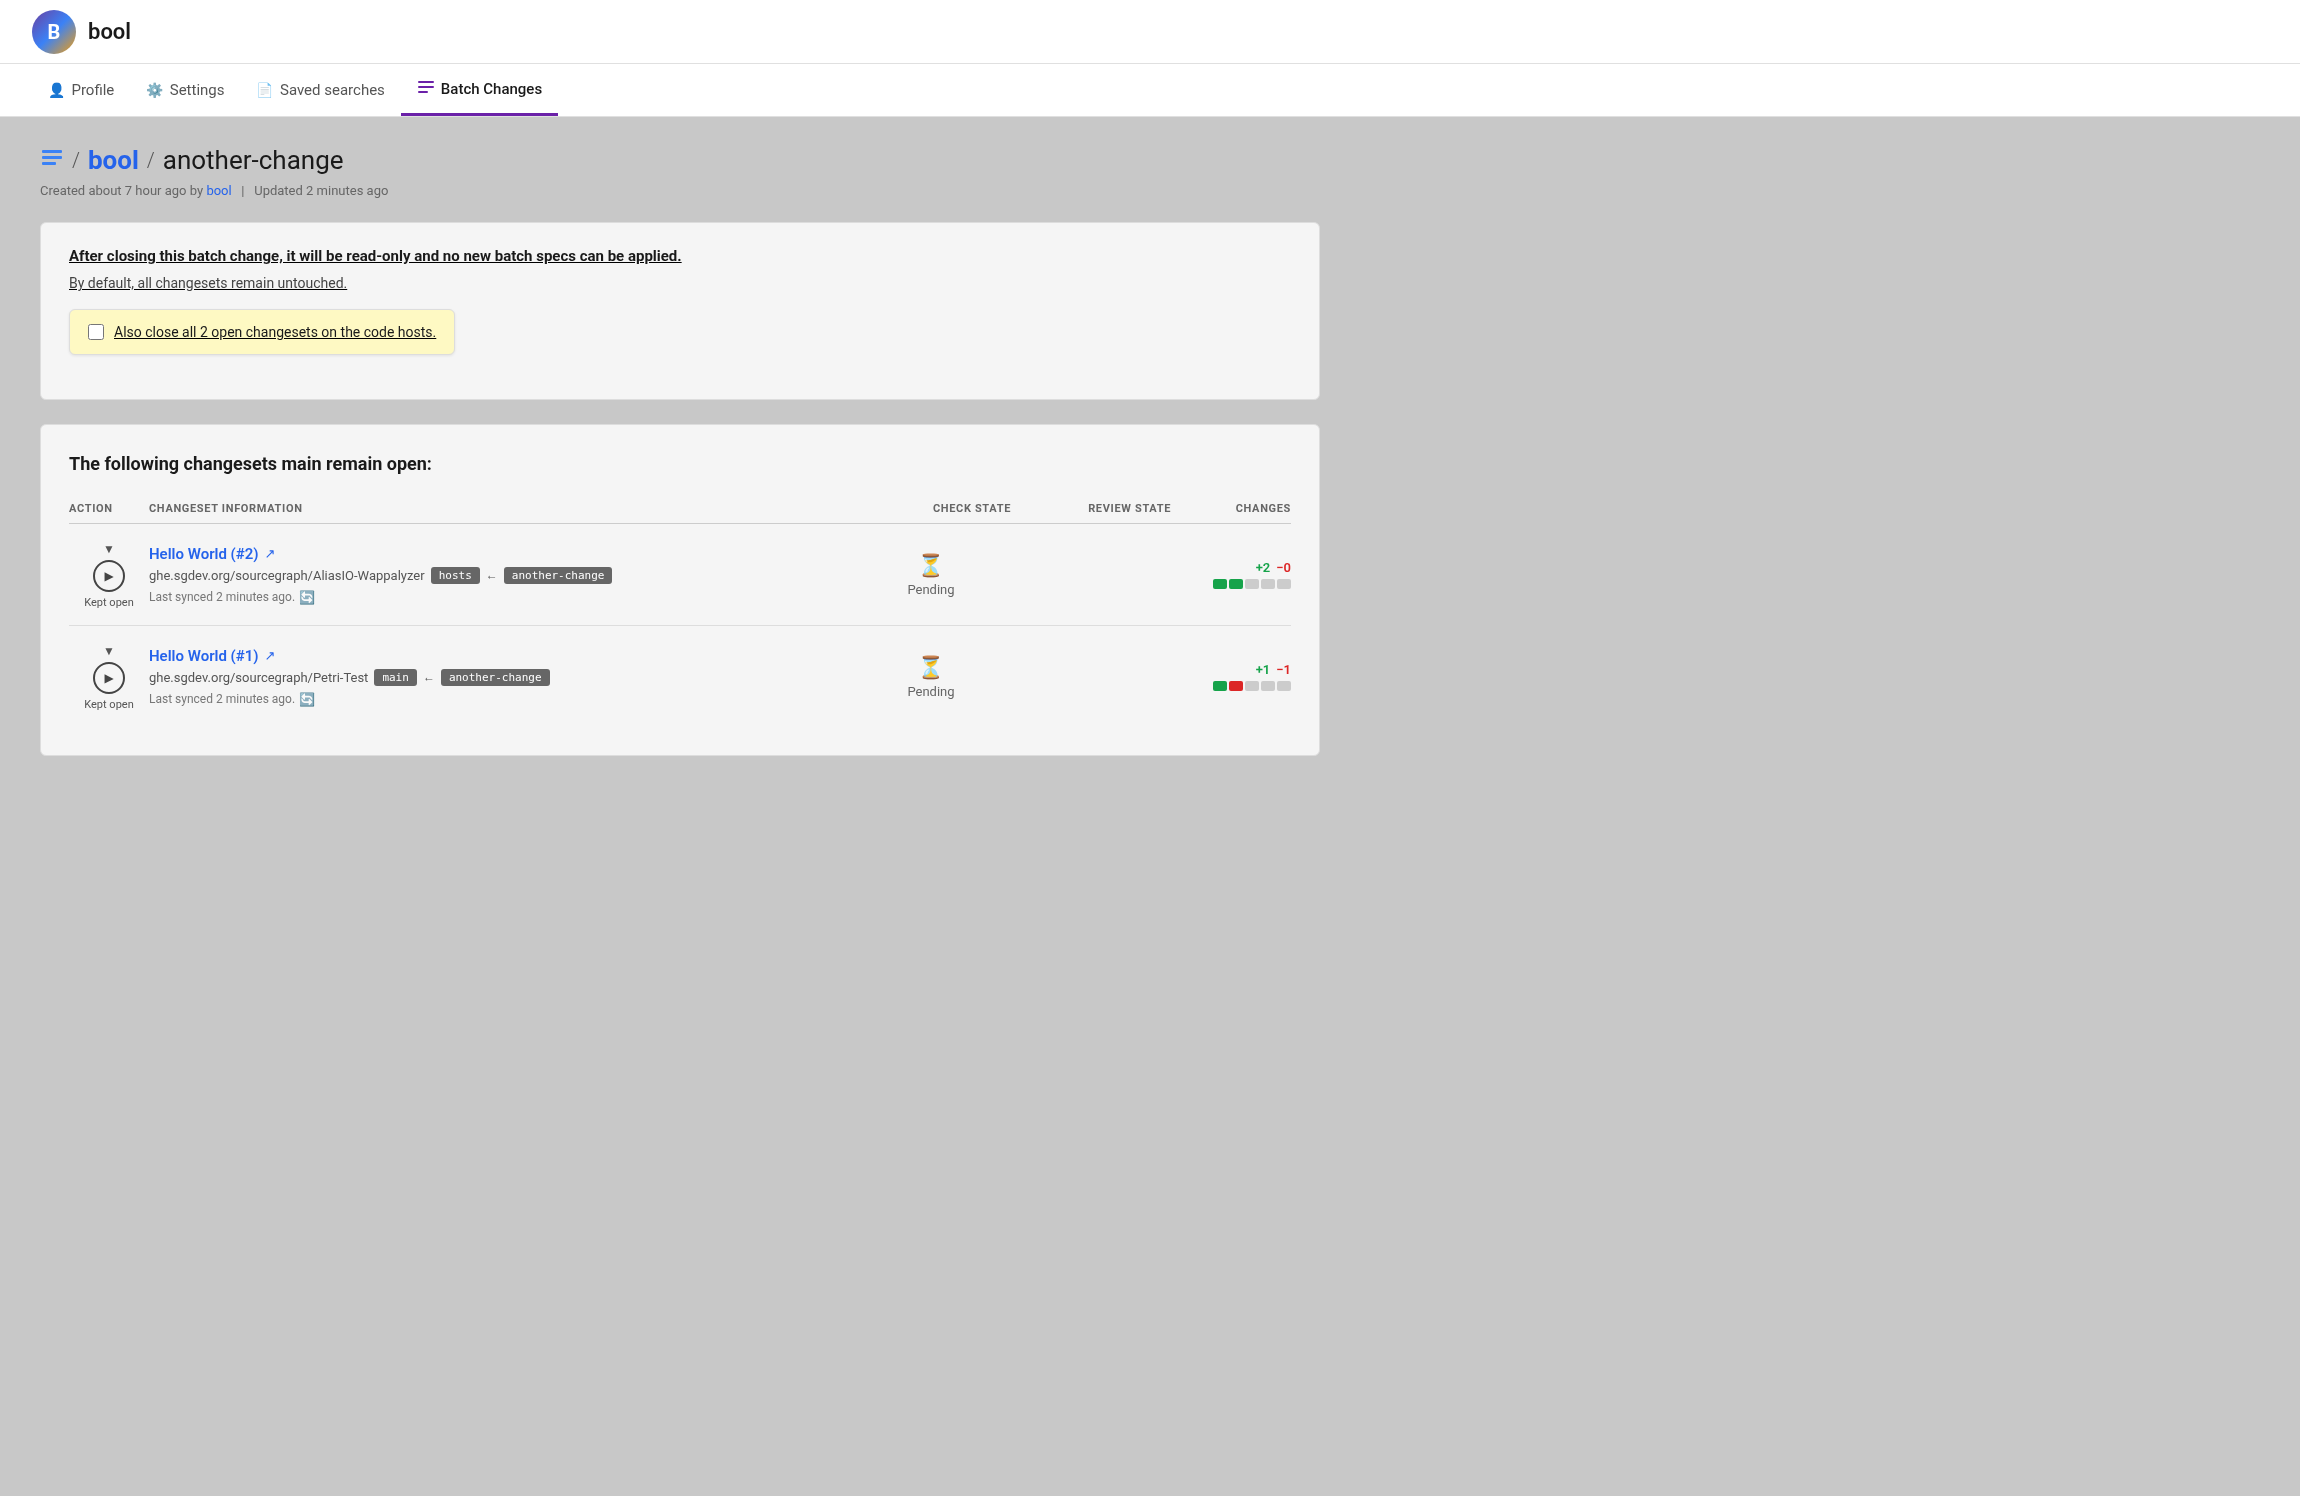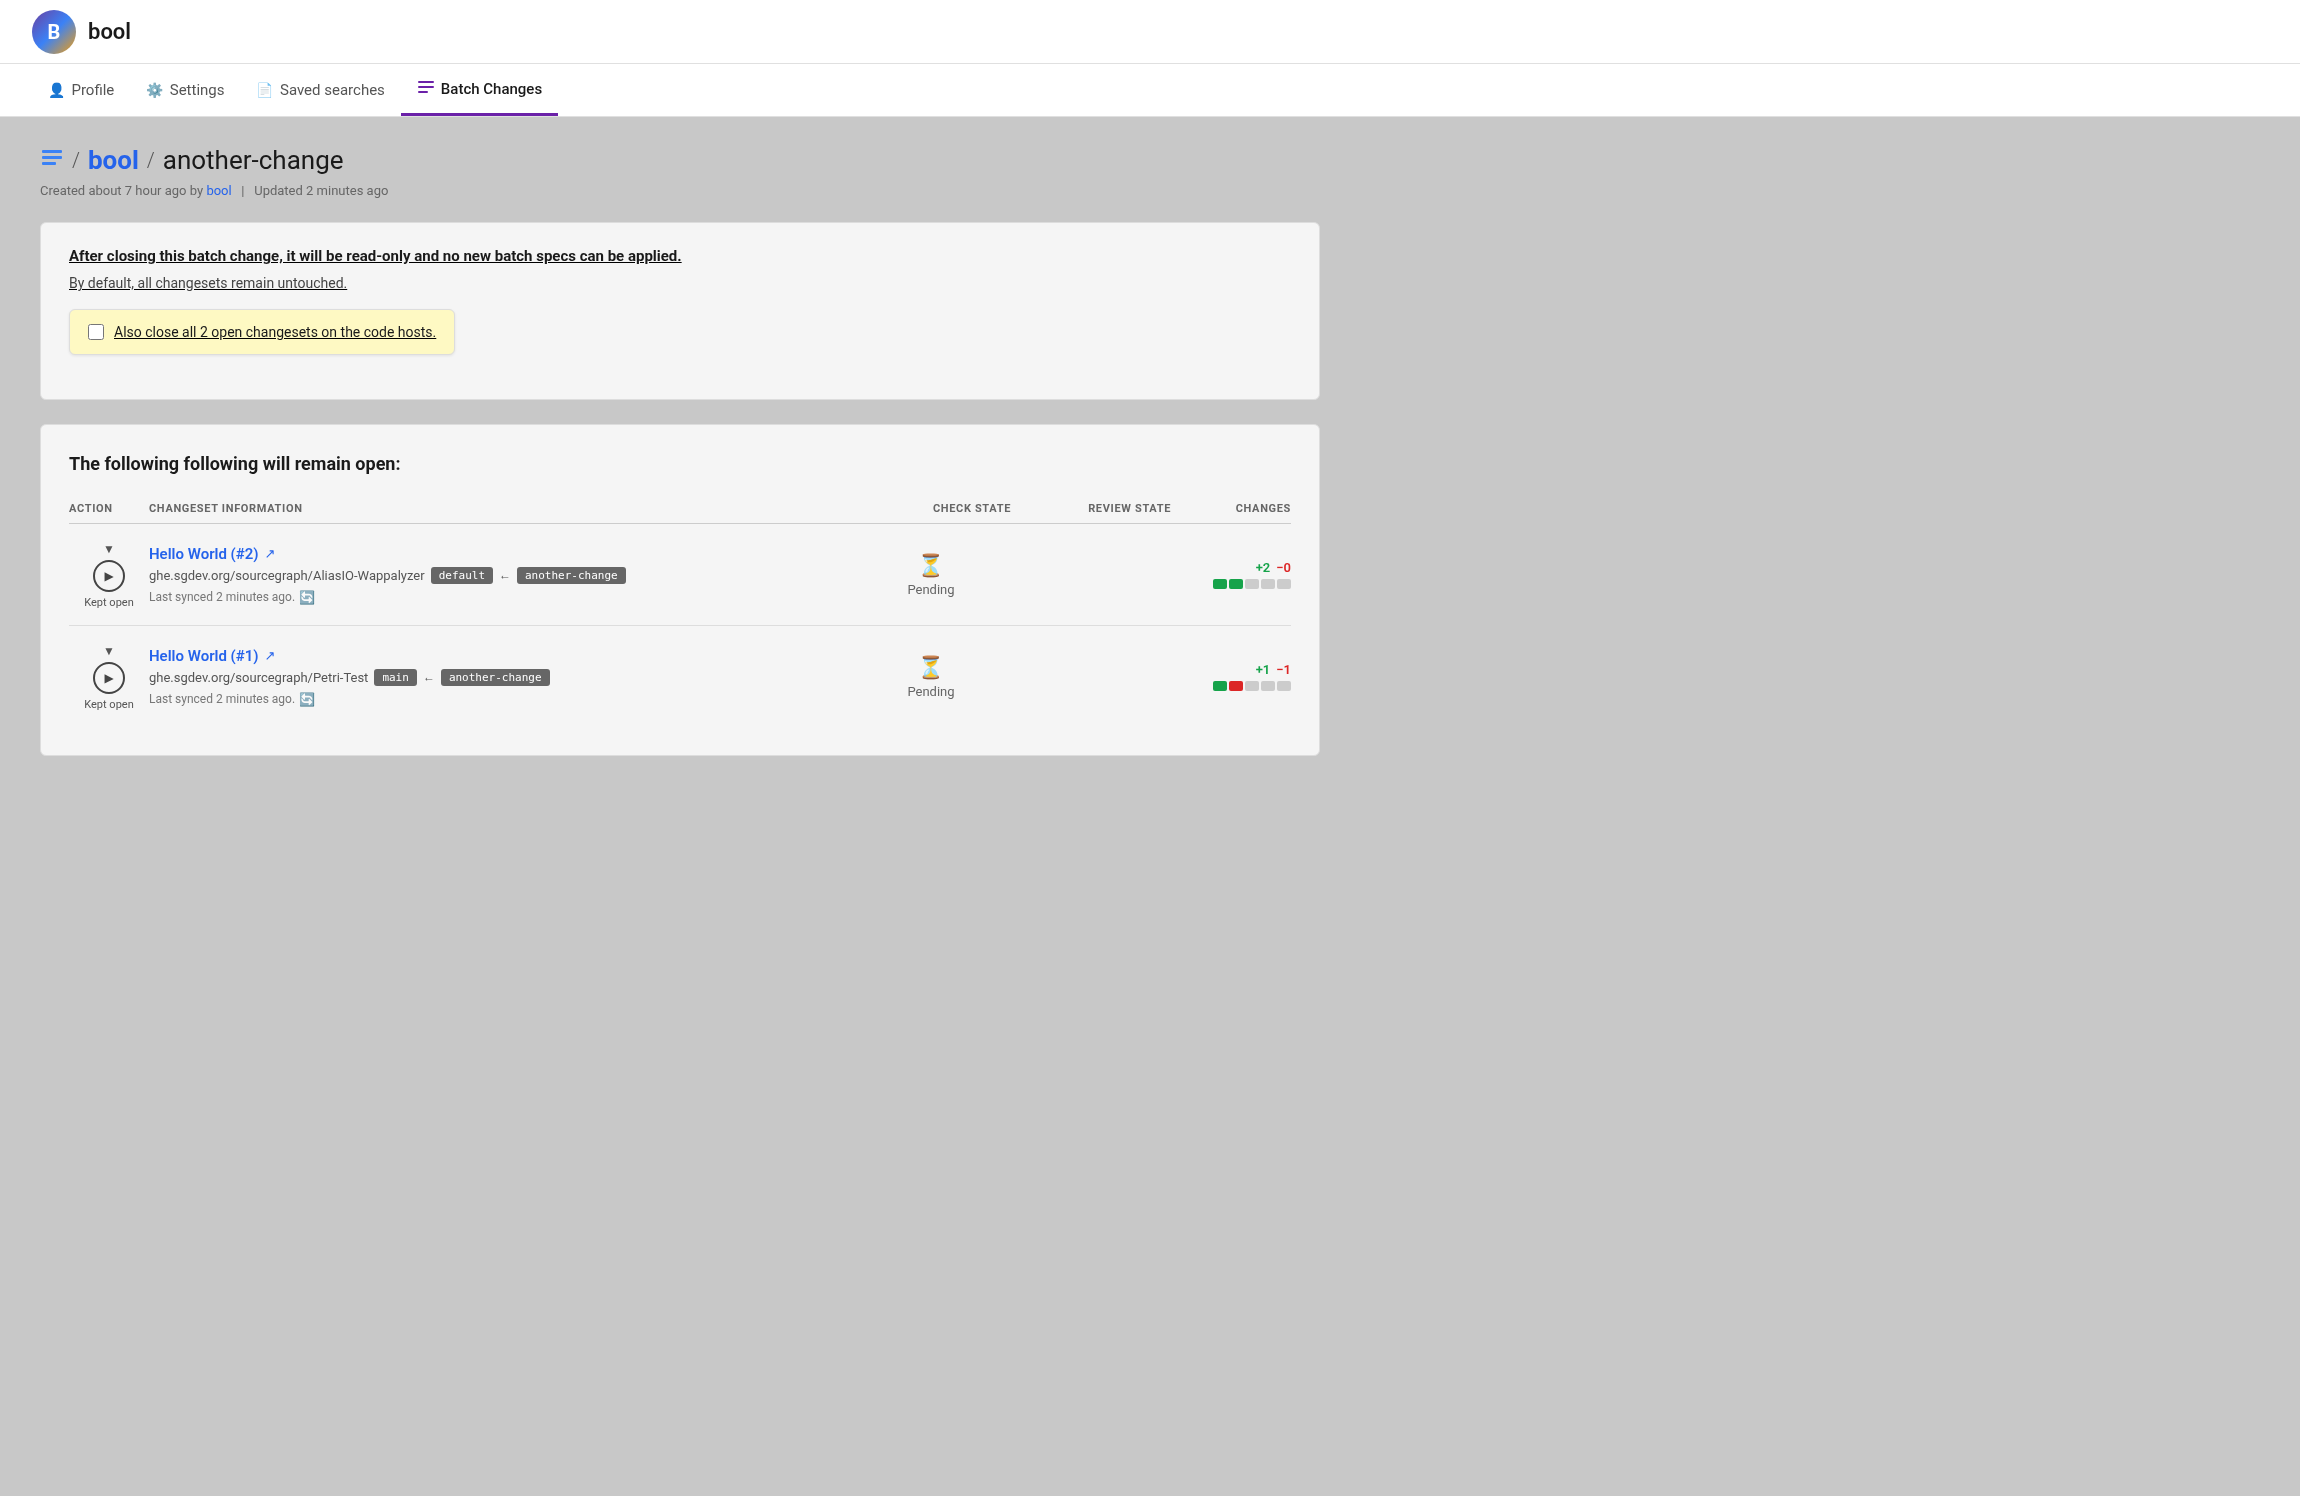--- a/index.html
+++ b/index.html
@@ -404,21 +404,21 @@
   <div class="close-panel">
     <div class="close-panel-warning">After closing this batch change, it will be read-only and no new batch specs can be applied.</div>
     <div class="close-panel-sub">By default, all changesets remain untouched.</div>
     <div class="checkbox-row">
       <input type="checkbox" id="close-changesets" style="">
       <label class="checkbox-label" for="close-changesets">Also close all 2 open changesets on the code hosts.</label>
     </div>
   </div>
 
   <div class="changesets-panel">
-    <div class="changesets-title">The following following will remain open:</div>
+    <div class="changesets-title">The following changesets main remain open:</div>
 
     <div class="table-header">
       <div class="th">ACTION</div>
       <div class="th">CHANGESET INFORMATION</div>
       <div class="th right">CHECK STATE</div>
       <div class="th right">REVIEW STATE</div>
       <div class="th right">CHANGES</div>
     </div>
 
     <div class="changeset-row">
@@ -429,21 +429,21 @@
         <div class="play-icon">▶</div>
         <span class="action-label">Kept open</span>
       </div>
       <div class="info-cell">
         <div class="changeset-title">
           <a class="changeset-title-link">Hello World (#2)</a>
           <span class="external-link-icon">↗</span>
         </div>
         <div class="changeset-repo">
           <a class="repo-link">ghe.sgdev.org/sourcegraph/AliasIO-Wappalyzer</a>
-          <span class="branch-tag">default</span>
+          <span class="branch-tag">hosts</span>
           <span class="arrow">←</span>
           <span class="branch-tag">another-change</span>
         </div>
         <div class="synced-text">
           <span>Last synced 2 minutes ago.</span>
           <span class="sync-icon">🔄</span>
         </div>
       </div>
       <div class="check-state-cell">
         <span class="hourglass-icon">⏳</span>

